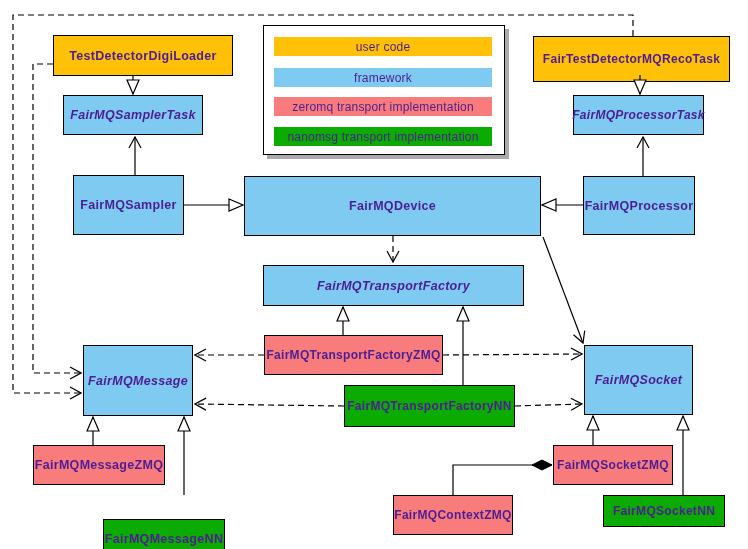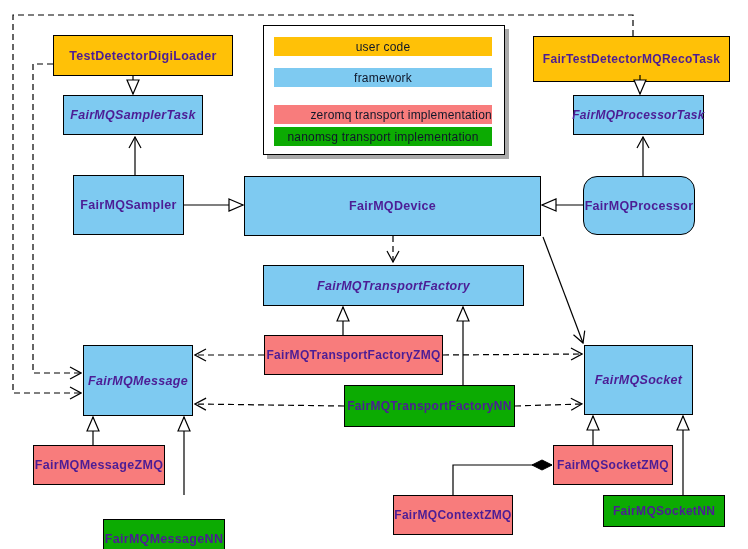--- a/index.html
+++ b/index.html
@@ -15,21 +15,21 @@
   .node.abstract{font-style:italic;}
   #connectors{position:absolute;left:0;top:0;z-index:3;pointer-events:none;}
   .legend{
     position:absolute;left:263px;top:25px;width:242px;height:130px;
     background:#fff;border:1.5px solid #000;box-sizing:border-box;z-index:2;
     box-shadow:4px 4px 0 #aaaaaa;
   }
   .legend-item{
     position:absolute;left:10px;width:218px;height:19px;
     display:flex;align-items:center;justify-content:center;
-    font-size:12px;font-weight:normal;color:#0f172a;letter-spacing:.2px;
+    font-size:12px;font-weight:normal;color:#4c1d95;letter-spacing:.2px;
   }
 </style>
 </head>
 <body>
 
 <div id="canvas">
 
   <svg id="connectors" width="748" height="549" viewBox="0 0 748 549">
     <defs>
       <marker id="tri" markerUnits="userSpaceOnUse" markerWidth="16" markerHeight="14" refX="15" refY="7" orient="auto">
@@ -74,41 +74,41 @@
     </g>
   </svg>
 
   <div class="legend">
     <div class="legend-item" style="top: 11px; background-color: rgb(255, 193, 7);">
       <span>user code</span>
     </div>
     <div class="legend-item" style="top: 42px; background-color: rgb(126, 202, 241);">
       <span>framework</span>
     </div>
-    <div class="legend-item" style="top: 79px; background-color: rgb(248, 124, 124); justify-content: flex-end;">
+    <div class="legend-item" style="top: 71px; background-color: rgb(248, 124, 124);">
       <span>zeromq transport implementation</span>
     </div>
     <div class="legend-item" style="top: 101px; background-color: rgb(12, 171, 2);">
       <span>nanomsg transport implementation</span>
     </div>
   </div>
 
   <div class="node" style="left: 53px; top: 35px; width: 180px; height: 41px; background-color: rgb(255, 193, 7);">TestDetectorDigiLoader</div>
 
   <div class="node" style="left: 533px; top: 36px; width: 197px; height: 46px; font-size: 12px; background-color: rgb(255, 193, 7);">FairTestDetectorMQRecoTask</div>
 
   <div class="node abstract" style="left: 63px; top: 95px; width: 140px; height: 40px; background-color: rgb(126, 202, 241);">FairMQSamplerTask</div>
 
   <div class="node abstract" style="left: 573px; top: 95px; width: 131px; height: 40px; font-size: 12px; background-color: rgb(126, 202, 241);">FairMQProcessorTask</div>
 
   <div class="node" style="left: 73px; top: 175px; width: 111px; height: 60px; background-color: rgb(126, 202, 241);">FairMQSampler</div>
 
   <div class="node" style="left: 244px; top: 176px; width: 297px; height: 60px; background-color: rgb(126, 202, 241);">FairMQDevice</div>
 
-  <div class="node" style="left: 583px; top: 176px; width: 112px; height: 59px; background-color: rgb(126, 202, 241); border-radius: 14px;">FairMQProcessor</div>
+  <div class="node" style="left: 583px; top: 176px; width: 112px; height: 59px; background-color: rgb(126, 202, 241);">FairMQProcessor</div>
 
   <div class="node abstract" style="left: 263px; top: 265px; width: 261px; height: 41px; background-color: rgb(126, 202, 241);">FairMQTransportFactory</div>
 
   <div class="node" style="left: 264px; top: 335px; width: 179px; height: 40px; font-size: 12px; background-color: rgb(248, 124, 124);">FairMQTransportFactoryZMQ</div>
 
   <div class="node" style="left: 344px; top: 385px; width: 171px; height: 42px; font-size: 12px; background-color: rgb(12, 171, 2);">FairMQTransportFactoryNN</div>
 
   <div class="node abstract" style="left: 83px; top: 345px; width: 110px; height: 71px; background-color: rgb(126, 202, 241);">FairMQMessage</div>
 
   <div class="node abstract" style="left: 584px; top: 345px; width: 109px; height: 70px; background-color: rgb(126, 202, 241);">FairMQSocket</div>

